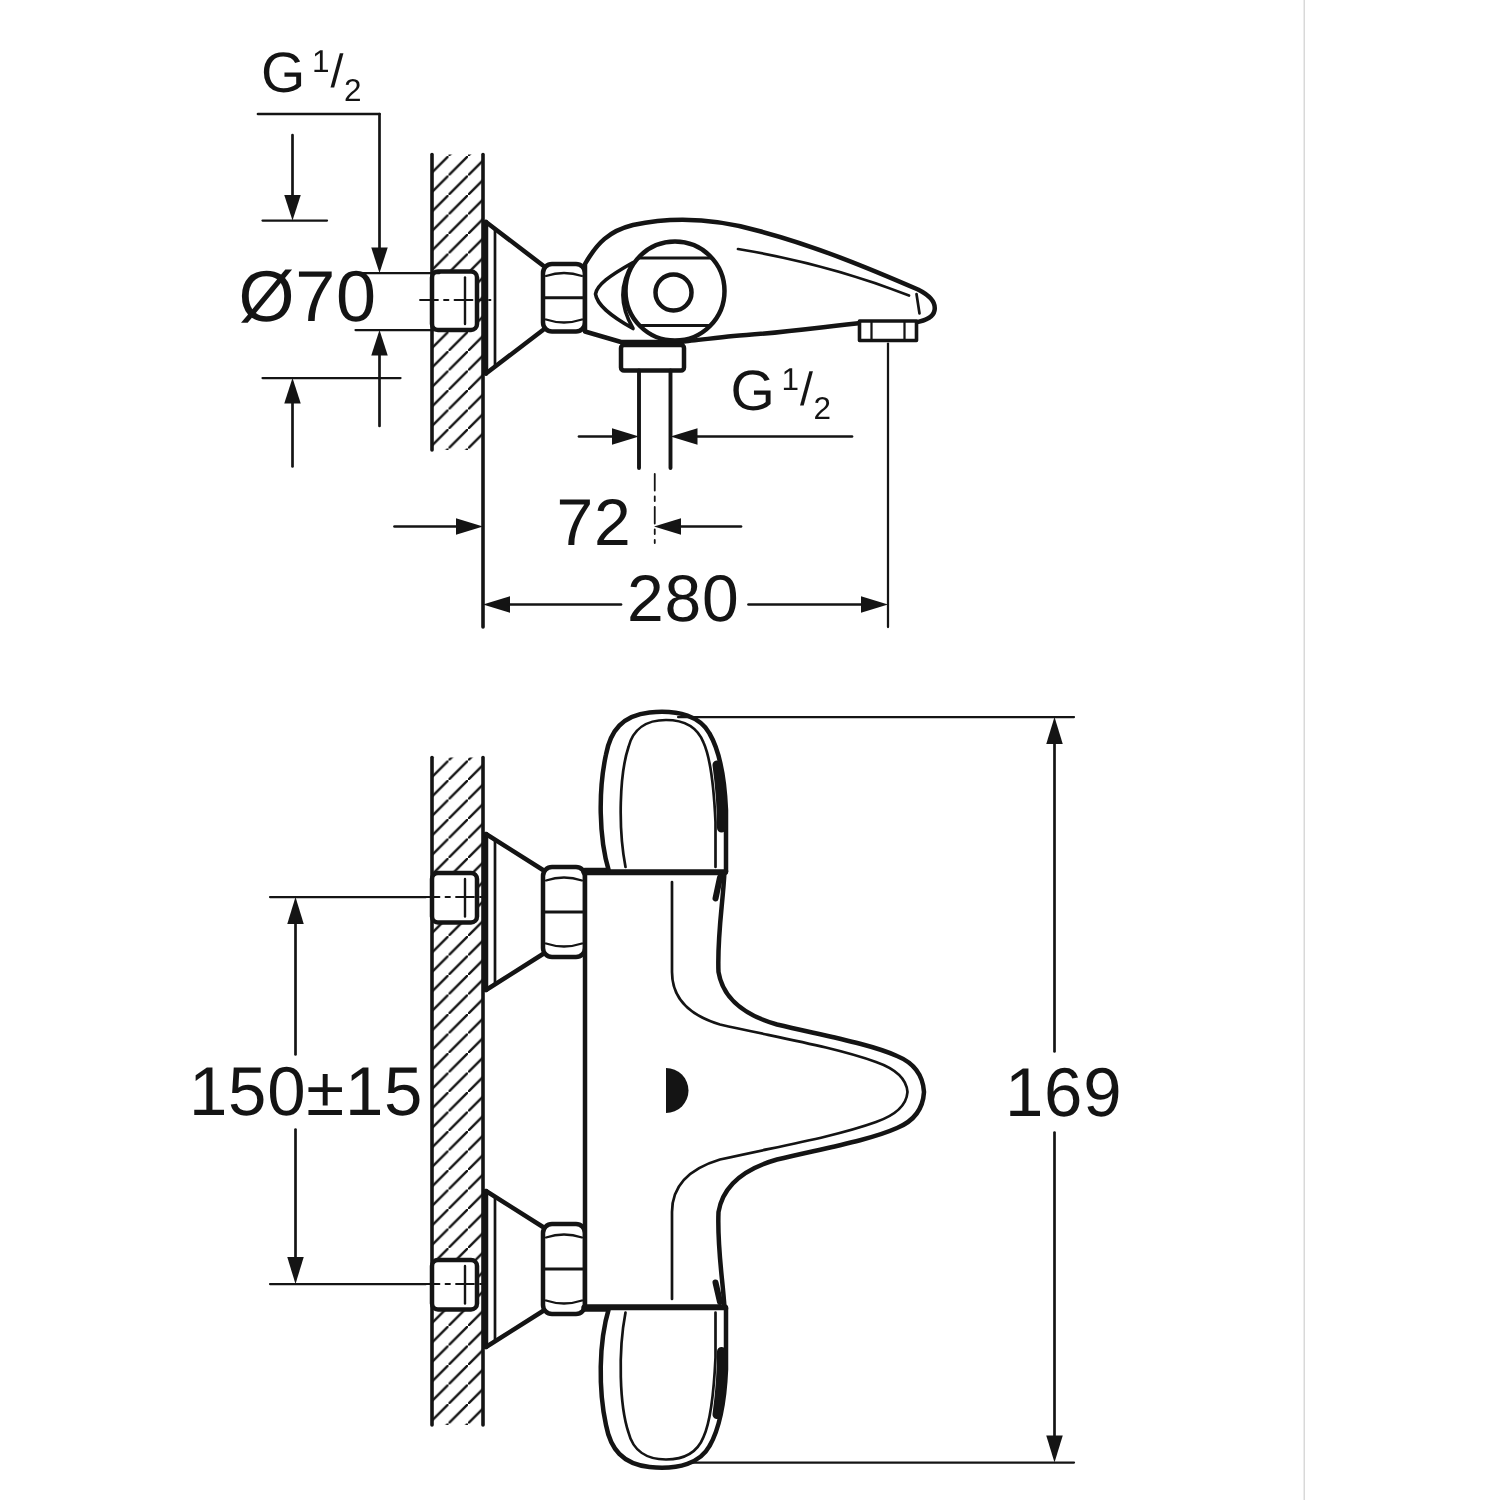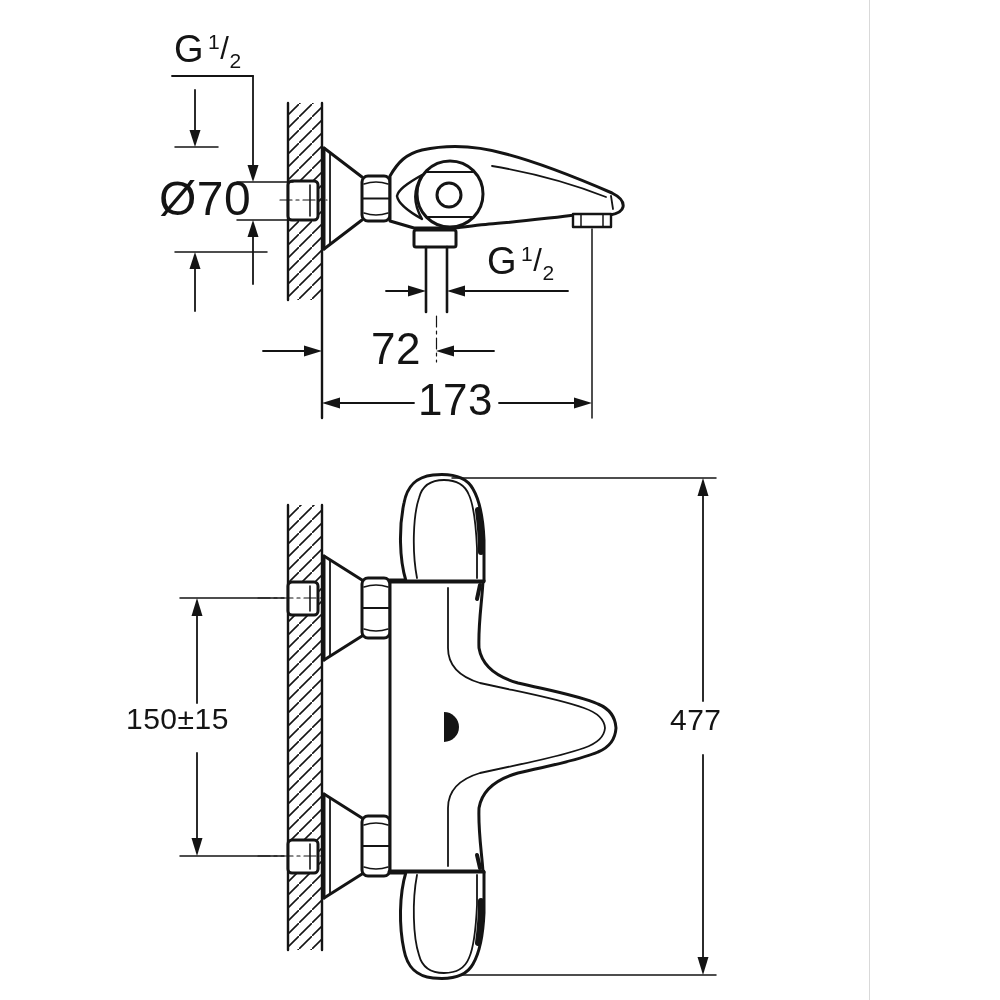--- a/index.html
+++ b/index.html
@@ -7,21 +7,21 @@
     position:relative;width:1000px;height:1000px;background:#ffffff;overflow:hidden;
     font-family:"Liberation Sans",sans-serif;
   }
   #drawing-svg{position:absolute;left:0;top:0;}
   .dim-label{
     position:absolute;line-height:1;color:#141414;white-space:nowrap;
     font-family:"Liberation Sans",sans-serif;letter-spacing:0.5px;
   }
   .size-lg{font-size:48px;}
   .size-md{font-size:44px;}
-  .size-bl{font-size:30px;}
+  .size-bl{font-size:46px;}
   .glabel{font-size:38px;}
   .glabel .num{font-size:21px;display:inline-block;transform:translateY(-13px);margin-left:4px;}
   .glabel .slash{font-size:31px;display:inline-block;transform:translateY(-3px);}
   .glabel .den{font-size:21px;display:inline-block;transform:translateY(6px);}
   .page-divider{position:absolute;top:0;width:1px;height:1000px;}
 </style>
 </head>
 <body>
 
 <div id="stage">
@@ -248,20 +248,20 @@
   </div>
 
   <div class="dim-label size-lg" style="left:149px;top:175px;margin-left:10px;">Ø70</div>
 
   <div class="dim-label glabel" style="left:487px;top:242px;">
     <span>G</span><span class="num">1</span><span class="slash">/</span><span class="den">2</span>
   </div>
 
   <div class="dim-label size-md" style="left:351px;top:327px;margin-left:20px;">72</div>
 
-  <div class="dim-label size-md" style="left:418px;top:378px;">173</div>
+  <div class="dim-label size-md" style="left:418px;top:378px;">280</div>
 
   <div class="dim-label size-bl" style="left:126px;top:704px;">150±15</div>
 
-  <div class="dim-label size-bl" style="left:670px;top:705px;">477</div>
+  <div class="dim-label size-bl" style="left:670px;top:705px;">169</div>
 
   <div class="page-divider" style="left:869px;background:#d9d9d9;"></div>
 </div>
 
 </body></html>

